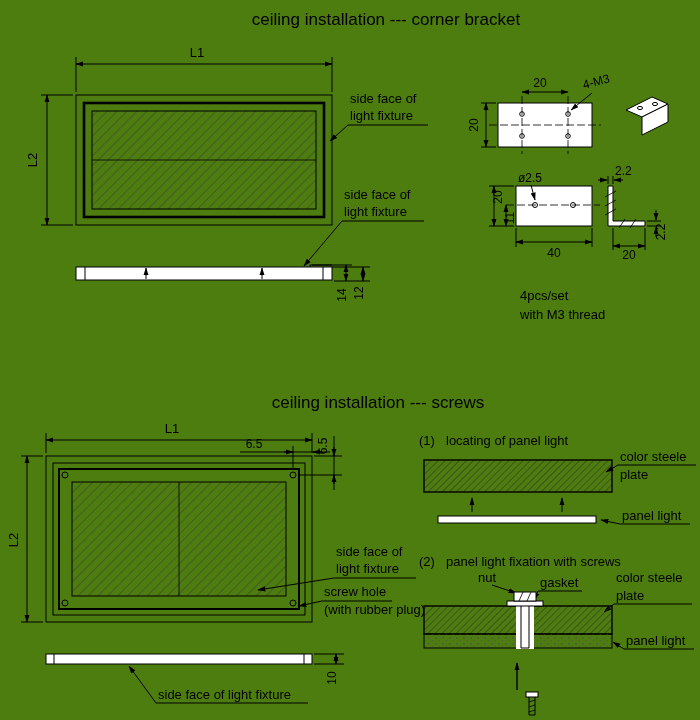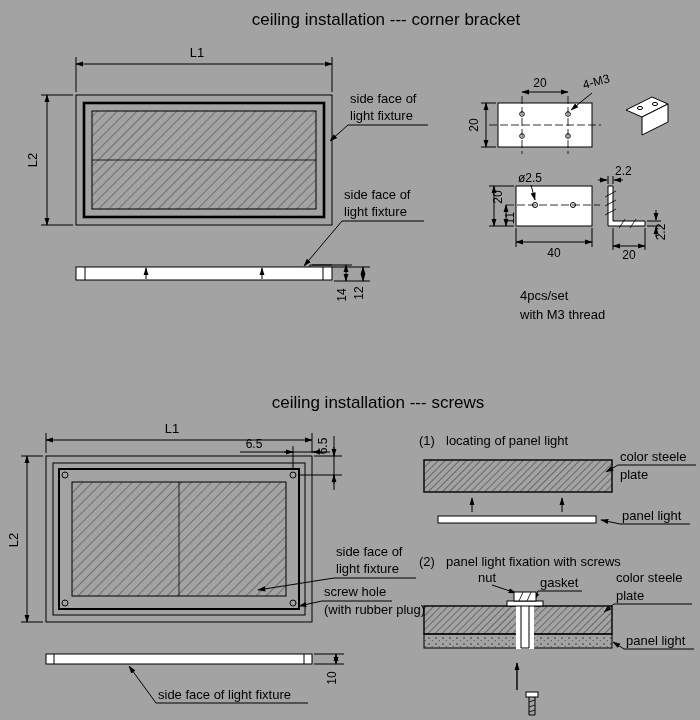--- a/index.html
+++ b/index.html
@@ -1,20 +1,20 @@
 <!DOCTYPE html>
 <html><head>
 <meta charset="utf-8">
 <style>
   html, body { margin: 0; padding: 0; background: #ffffff; }
   #page {
     position: relative;
     width: 700px;
     height: 720px;
-    background: #a3a3a3;
+    background: #4d7c0f;
     overflow: hidden;
   }
   svg { position: absolute; left: 0; top: 0; display: block; }
   text {
     font-family: "Liberation Sans", "DejaVu Sans", sans-serif;
     fill: #000000;
     stroke: none;
   }
   .t17 { font-size: 17px; }
   .t13 { font-size: 13px; }

